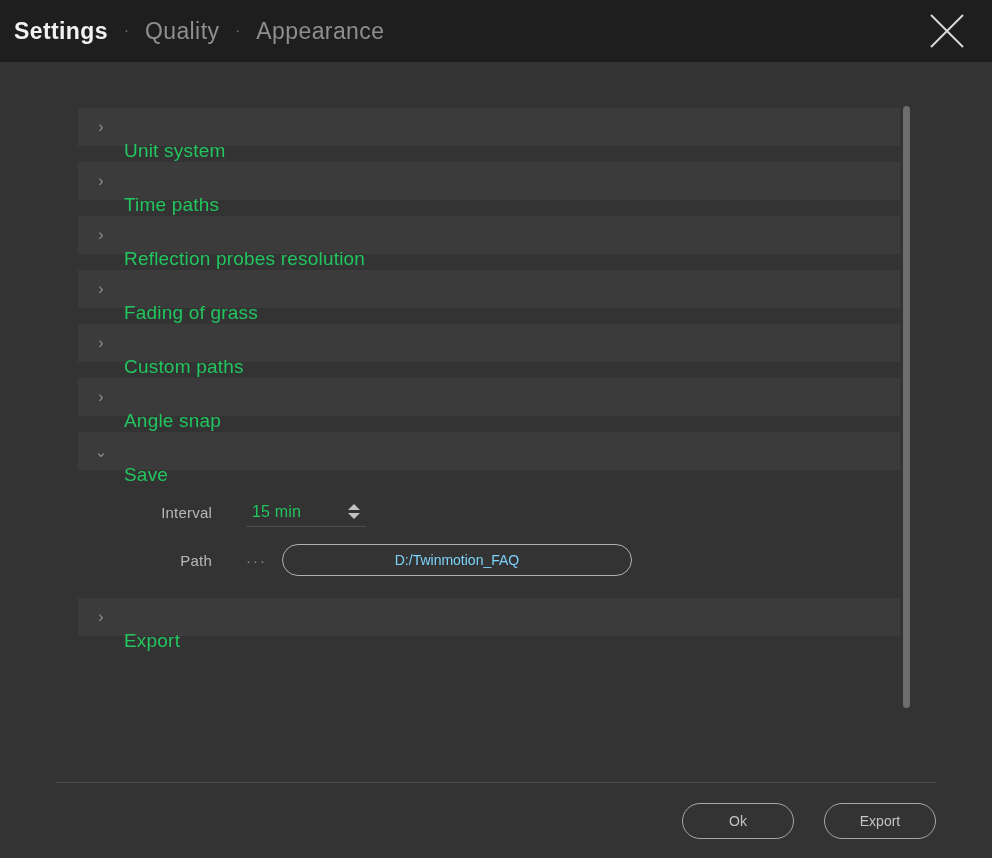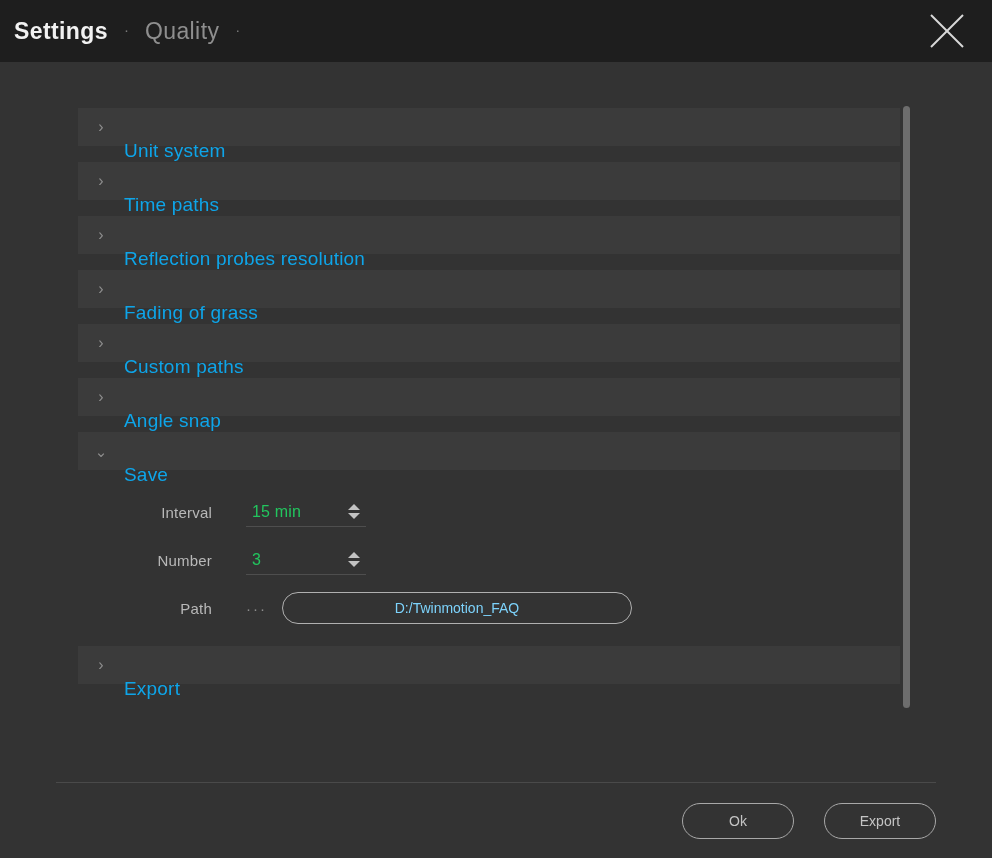--- a/index.html
+++ b/index.html
@@ -88,21 +88,21 @@
     width: 46px;
     text-align: center;
     font-size: 16px;
     color: #8d8d8d;
     font-family: "Liberation Sans", sans-serif;
     line-height: 1;
   }
   .section-row .chev.down { font-size: 15px; }
   .section-row .sec-label {
     font-size: 19px;
-    color: #0ea5e9;
+    color: #22c55e;
     letter-spacing: 0.2px;
     margin-top: 48px;
   }
 
   
   .save-body {
     padding-top: 18px;
     padding-bottom: 14px;
   }
   .field-row {
@@ -249,20 +249,21 @@
 </style>
 </head>
 <body>
 
 <div class="titlebar">
   <div class="tabs">
     <div class="tab active">Settings</div>
     <div class="tab-sep">·</div>
     <div class="tab">Quality</div>
     <div class="tab-sep">·</div>
+    <div class="tab">Appearance</div>
   </div>
   <div class="close-btn">
     <svg width="46" height="46" viewBox="0 0 46 46">
       <line x1="7" y1="7" x2="39" y2="39" stroke="#d9d9d9" stroke-width="2"></line>
       <line x1="39" y1="7" x2="7" y2="39" stroke="#d9d9d9" stroke-width="2"></line>
     </svg>
   </div>
 </div>
 
 <div class="panel">
@@ -311,30 +312,20 @@
         <div class="field-label">Interval</div>
         <div class="spin-field">
           <span class="spin-val">15 min</span>
           <span class="spin-arrows">
             <span class="tri-up"></span>
             <span class="tri-down"></span>
           </span>
         </div>
       </div>
 
-      <div class="field-row">
-        <div class="field-label">Number</div>
-        <div class="spin-field">
-          <span class="spin-val">3</span>
-          <span class="spin-arrows">
-            <span class="tri-up"></span>
-            <span class="tri-down"></span>
-          </span>
-        </div>
-      </div>
 
       <div class="field-row">
         <div class="field-label">Path</div>
         <div class="dots">···</div>
         <div class="pill">D:/Twinmotion_FAQ</div>
       </div>
 
     </div>
 
     <div class="section-row" style="margin-bottom:16px; width:822px;">

